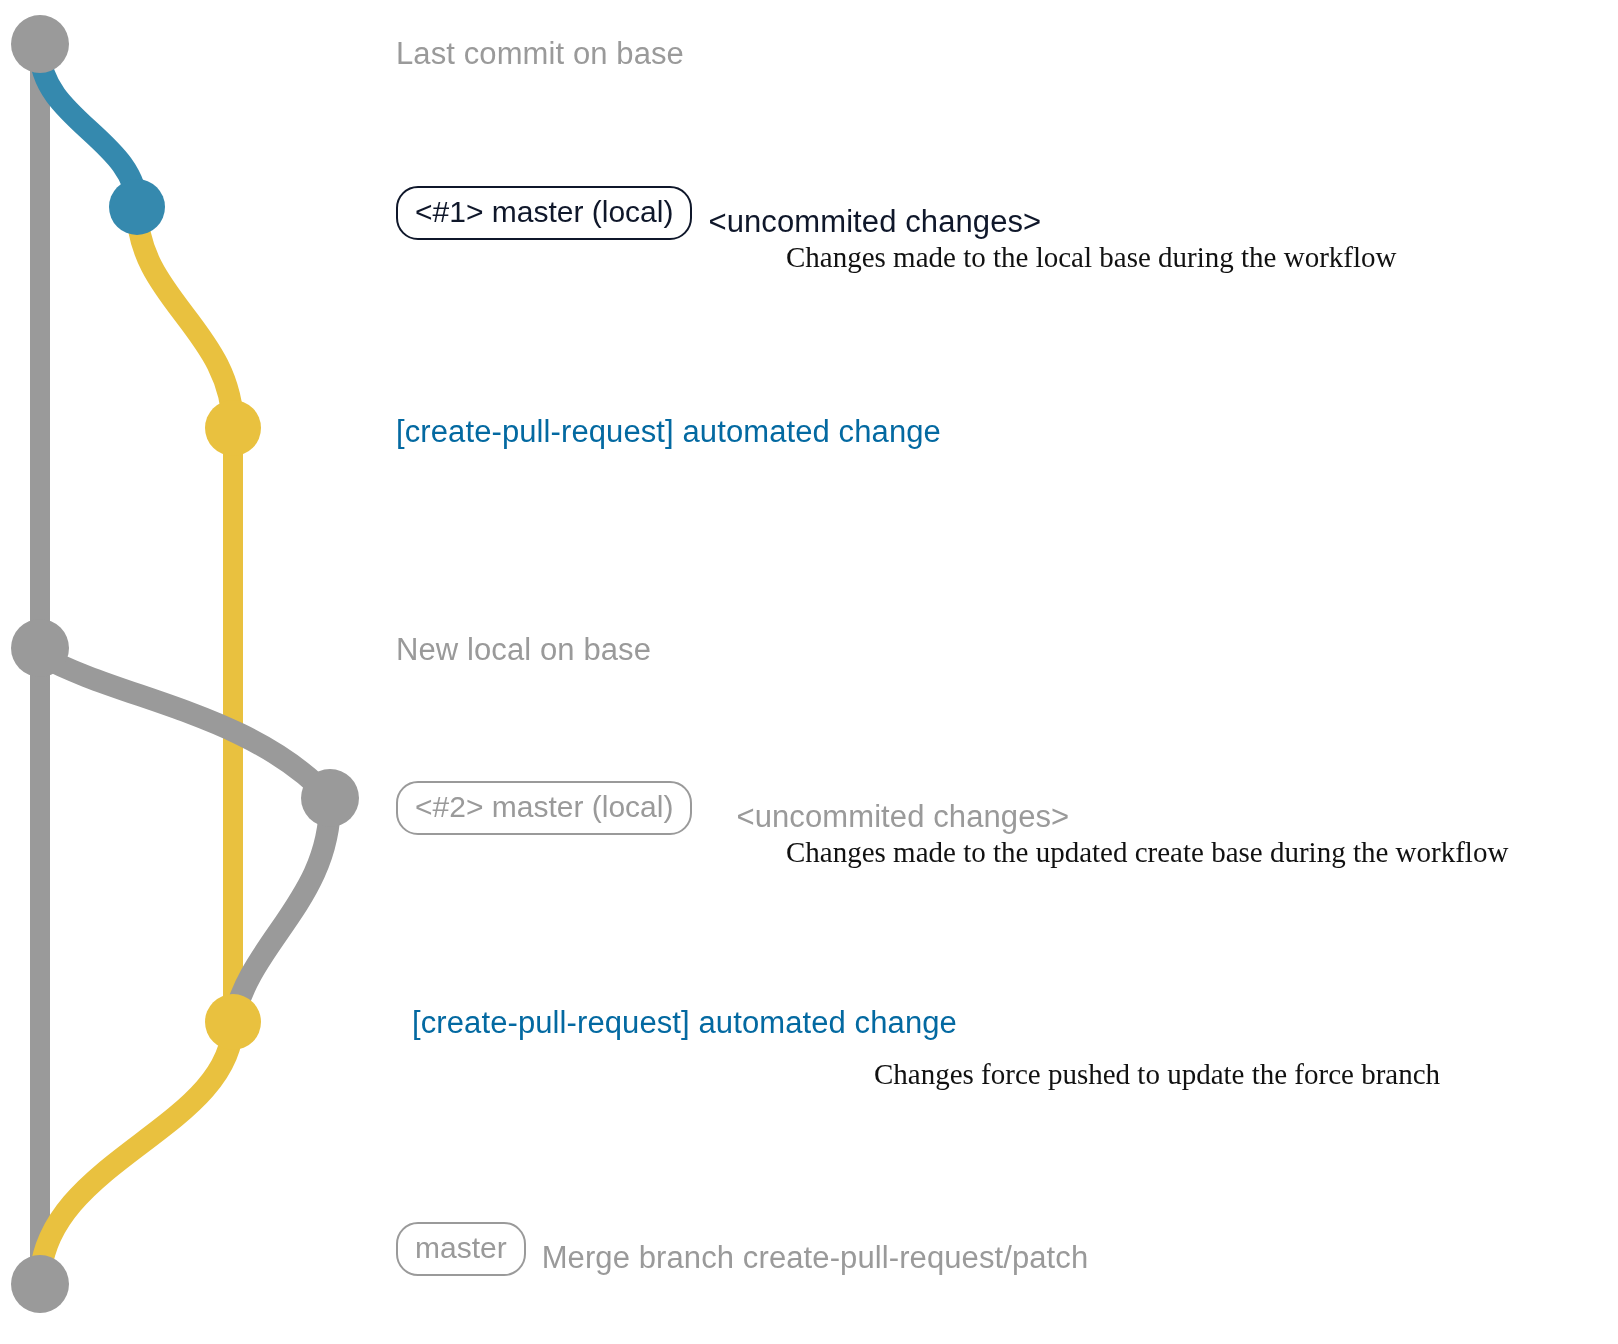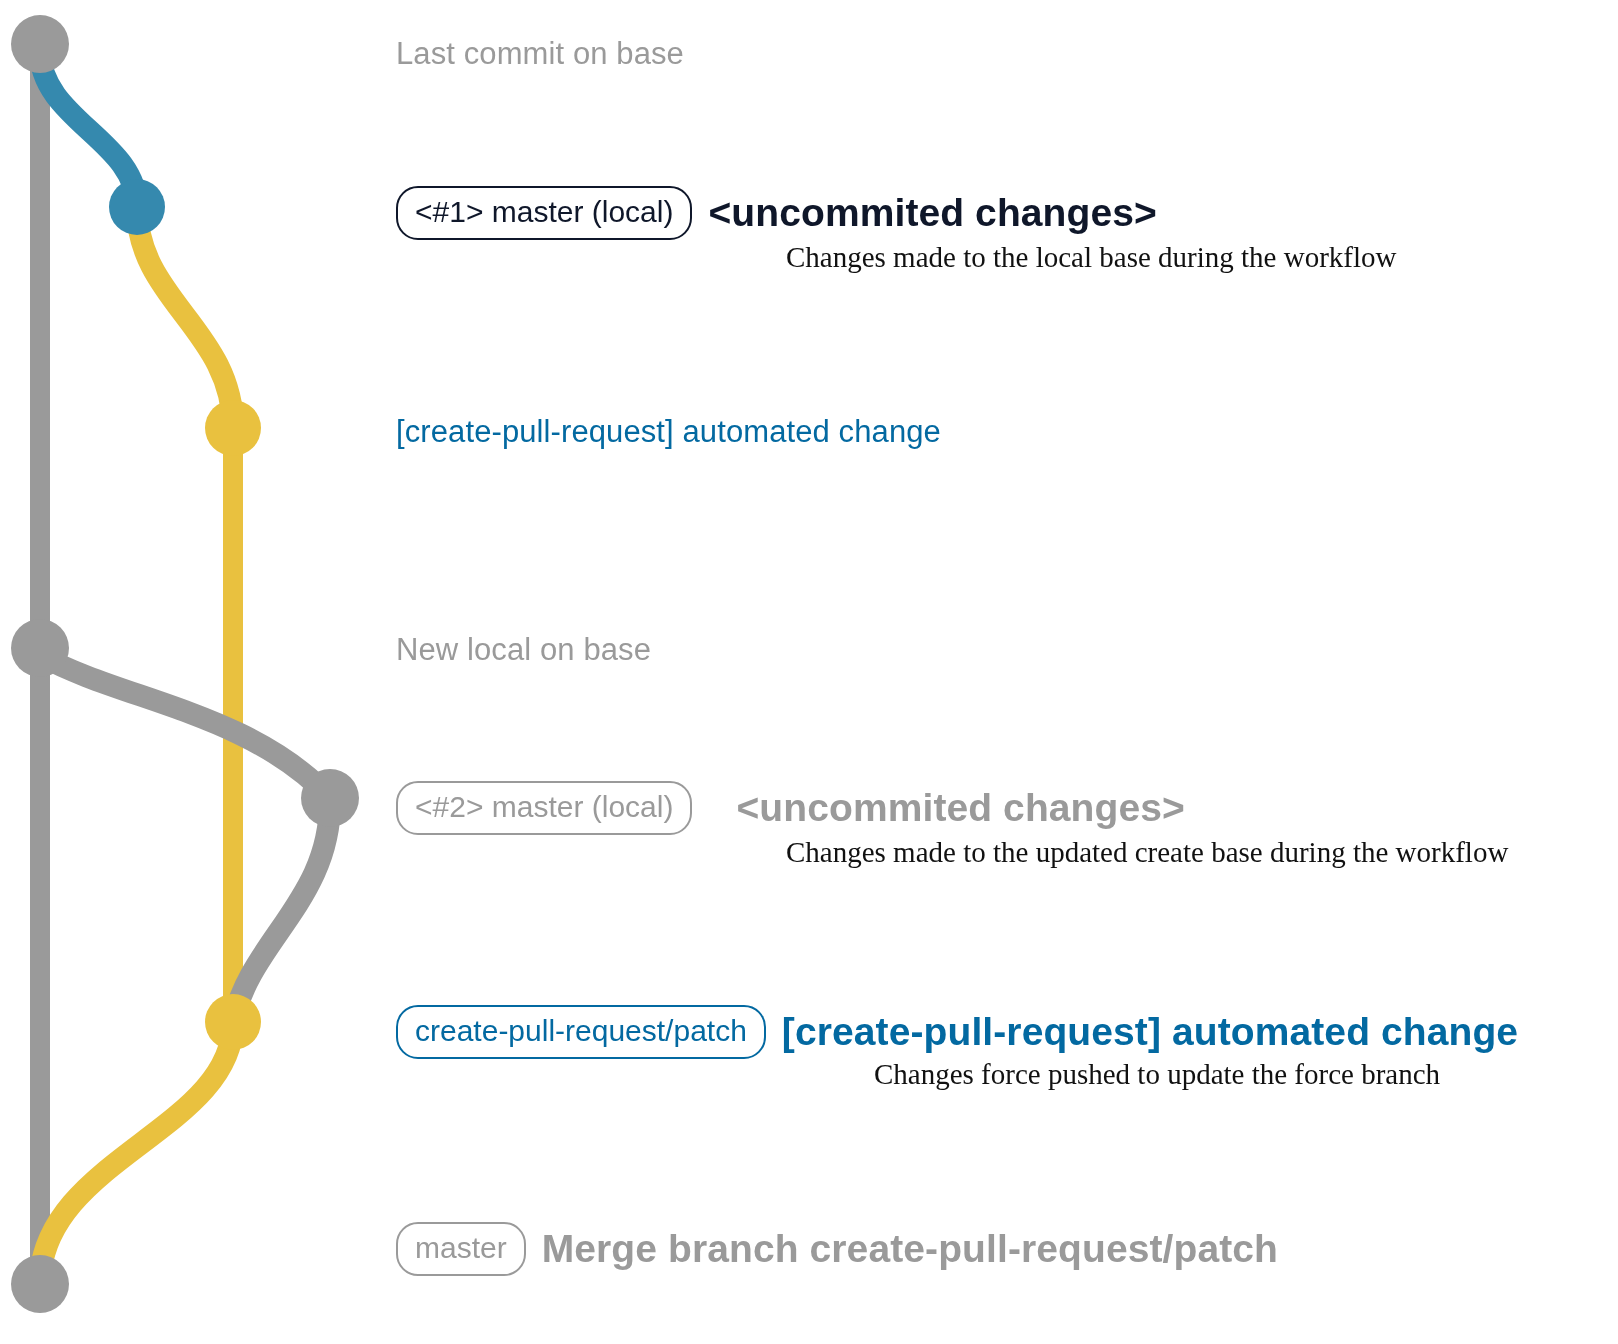--- a/index.html
+++ b/index.html
@@ -29,21 +29,21 @@
     left: 0;
     top: 0;
     width: 1618px;
     height: 1344px;
   }
 
   .row {
     position: absolute;
     left: 396px;
     display: flex;
-    align-items: center;
+    align-items: flex-end;
     white-space: nowrap;
   }
 
   .plain-title {
     font-size: 31px;
     font-family: "Liberation Sans", sans-serif;
     letter-spacing: 0.1px;
   }
 
   .badge {
@@ -51,25 +51,24 @@
     border: 2px solid currentColor;
     border-radius: 22px;
     padding: 8px 17px 10px 17px;
     font-size: 30px;
     line-height: 1.05;
     font-family: "Liberation Sans", sans-serif;
     box-sizing: border-box;
   }
 
   .subject {
-    font-size: 39px;
+    font-size: 31px;
     font-family: "Liberation Sans", sans-serif;
     margin-left: 16px;
     letter-spacing: 0.1px;
-    font-weight: bold;
   }
 
   .caption {
     position: absolute;
     font-family: "Liberation Serif", serif;
     font-size: 29px;
     color: #111111;
     white-space: nowrap;
   }
 
@@ -127,21 +126,20 @@
     <span class="plain-title c-gray">New local on base</span>
   </div>
 
   <div class="row" style="top: 781px; gap: 28px;">
     <span class="badge c-gray">&lt;#2&gt; master (local)</span>
     <span class="subject c-gray">&lt;uncommited changes&gt;</span>
   </div>
   <div class="caption" style="left: 786px; top: 836px;">Changes made to the updated create base during the workflow</div>
 
   <div class="row" style="top: 1005px;">
-    <span class="badge c-yellow">create-pull-request/patch</span>
     <span class="subject c-yellow">[create-pull-request] automated change</span>
   </div>
   <div class="caption" style="left: 874px; top: 1058px;">Changes force pushed to update the force branch</div>
 
   <div class="row" style="top: 1222px;">
     <span class="badge c-gray">master</span>
     <span class="subject c-gray">Merge branch create-pull-request/patch</span>
   </div>
 
 </div>

